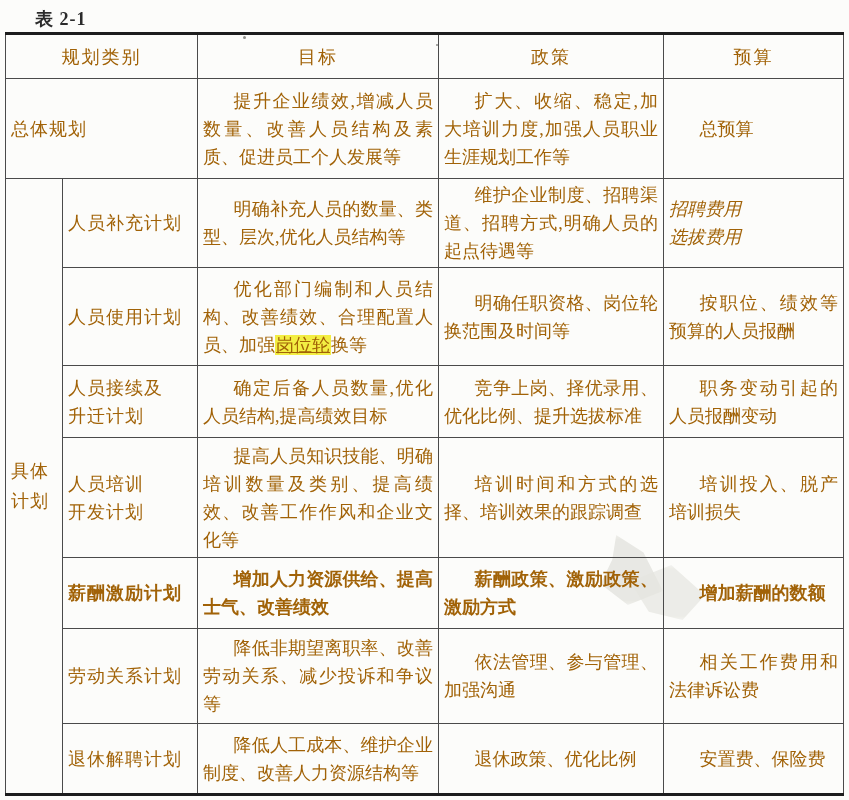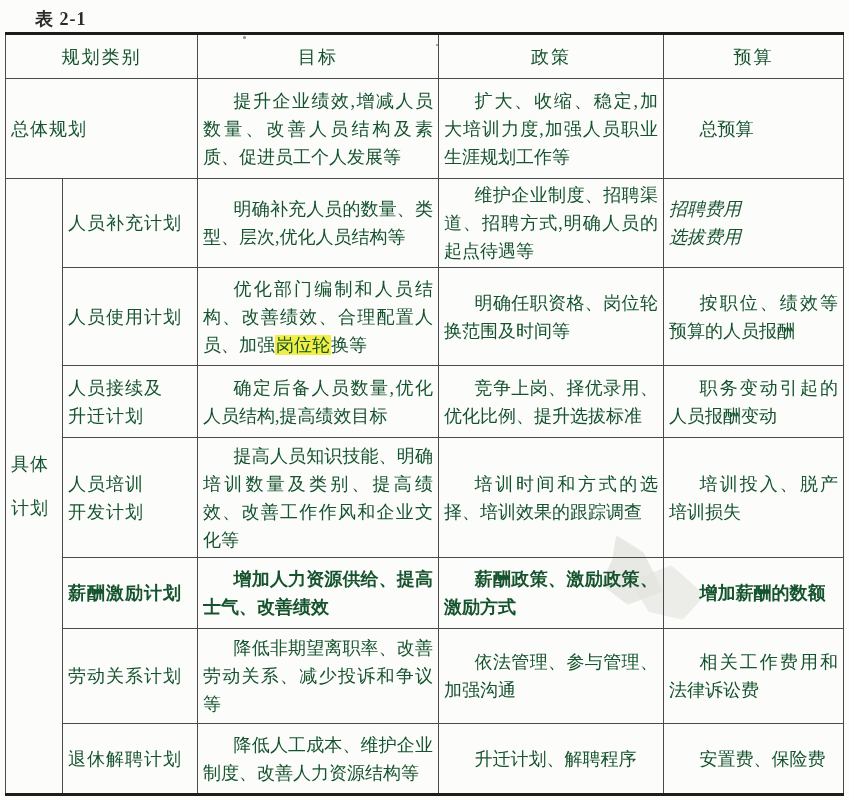--- a/index.html
+++ b/index.html
@@ -27,40 +27,40 @@
     border-collapse:collapse;table-layout:fixed;z-index:2;
     border-top:3px solid #1d1d1d;
     border-bottom:3px solid #1d1d1d;
     border-left:1px solid #4a4a4a;
     border-right:1px solid #4a4a4a;
   }
   table.hr td{
     border:1px solid #4a4a4a;
     font-size:18px;line-height:28px;
     padding:2px 5px;vertical-align:middle;
-    color:#14532d;background:transparent;
+    color:#a16207;background:transparent;
     overflow:hidden;
   }
   td.head{
     text-align:center;letter-spacing:2px;font-size:18px;
   }
   td.cat{
     text-align:left;letter-spacing:1px;
   }
   td.para{
     text-align:justify;text-justify:inter-character;
     text-indent:1.7em;
   }
   td.lines{
     white-space:pre-line;text-align:left;
     padding-left:calc(5px + 1.7em);
     font-style:italic;
   }
   .pre{white-space:pre-line;margin-left:28px;}
-  .hl-mark{padding:0 1px;}
+  .hl-mark{padding:0 1px;text-decoration:underline;}
   
   .stain{position:absolute;z-index:1;filter:blur(2px);}
   .stain-1{
     left:585px;top:535px;width:78px;height:70px;
     background:#e2e2dc;opacity:.75;
     clip-path:polygon(40% 0,75% 25%,100% 80%,55% 100%,20% 70%,35% 35%);
   }
   .stain-2{
     left:630px;top:565px;width:75px;height:55px;
     background:#e6e6e0;opacity:.7;
@@ -100,21 +100,21 @@
     </tr>
 
     <tr style="height:100px;">
       <td class="cat" colspan="2">总体规划</td>
       <td class="para">提升企业绩效,增减人员数量、改善人员结构及素质、促进员工个人发展等</td>
       <td class="para">扩大、收缩、稳定,加大培训力度,加强人员职业生涯规划工作等</td>
       <td class="para">总预算</td>
     </tr>
 
     <tr style="height:89px;">
-      <td class="cat pre" rowspan="7" style="line-height:44px;">具体
+      <td class="cat pre" rowspan="7" style="line-height:30px;">具体
 计划</td>
       <td class="cat pre">人员补充计划</td>
       <td class="para">明确补充人员的数量、类型、层次,优化人员结构等</td>
       <td class="para">维护企业制度、招聘渠道、招聘方式,明确人员的起点待遇等</td>
       <td class="lines">招聘费用
 选拔费用</td>
     </tr>
 
     <tr style="height:98px;">
       <td class="cat pre">人员使用计划</td>
@@ -149,18 +149,18 @@
     <tr style="height:95px;">
       <td class="cat pre">劳动关系计划</td>
       <td class="para">降低非期望离职率、改善劳动关系、减少投诉和争议等</td>
       <td class="para">依法管理、参与管理、加强沟通</td>
       <td class="para">相关工作费用和法律诉讼费</td>
     </tr>
 
     <tr style="height:71px;">
       <td class="cat pre">退休解聘计划</td>
       <td class="para">降低人工成本、维护企业制度、改善人力资源结构等</td>
-      <td class="para">升迁计划、解聘程序</td>
+      <td class="para">退休政策、优化比例</td>
       <td class="para">安置费、保险费</td>
     </tr>
   </tbody>
     </table>
 </div>
 
 </body></html>

